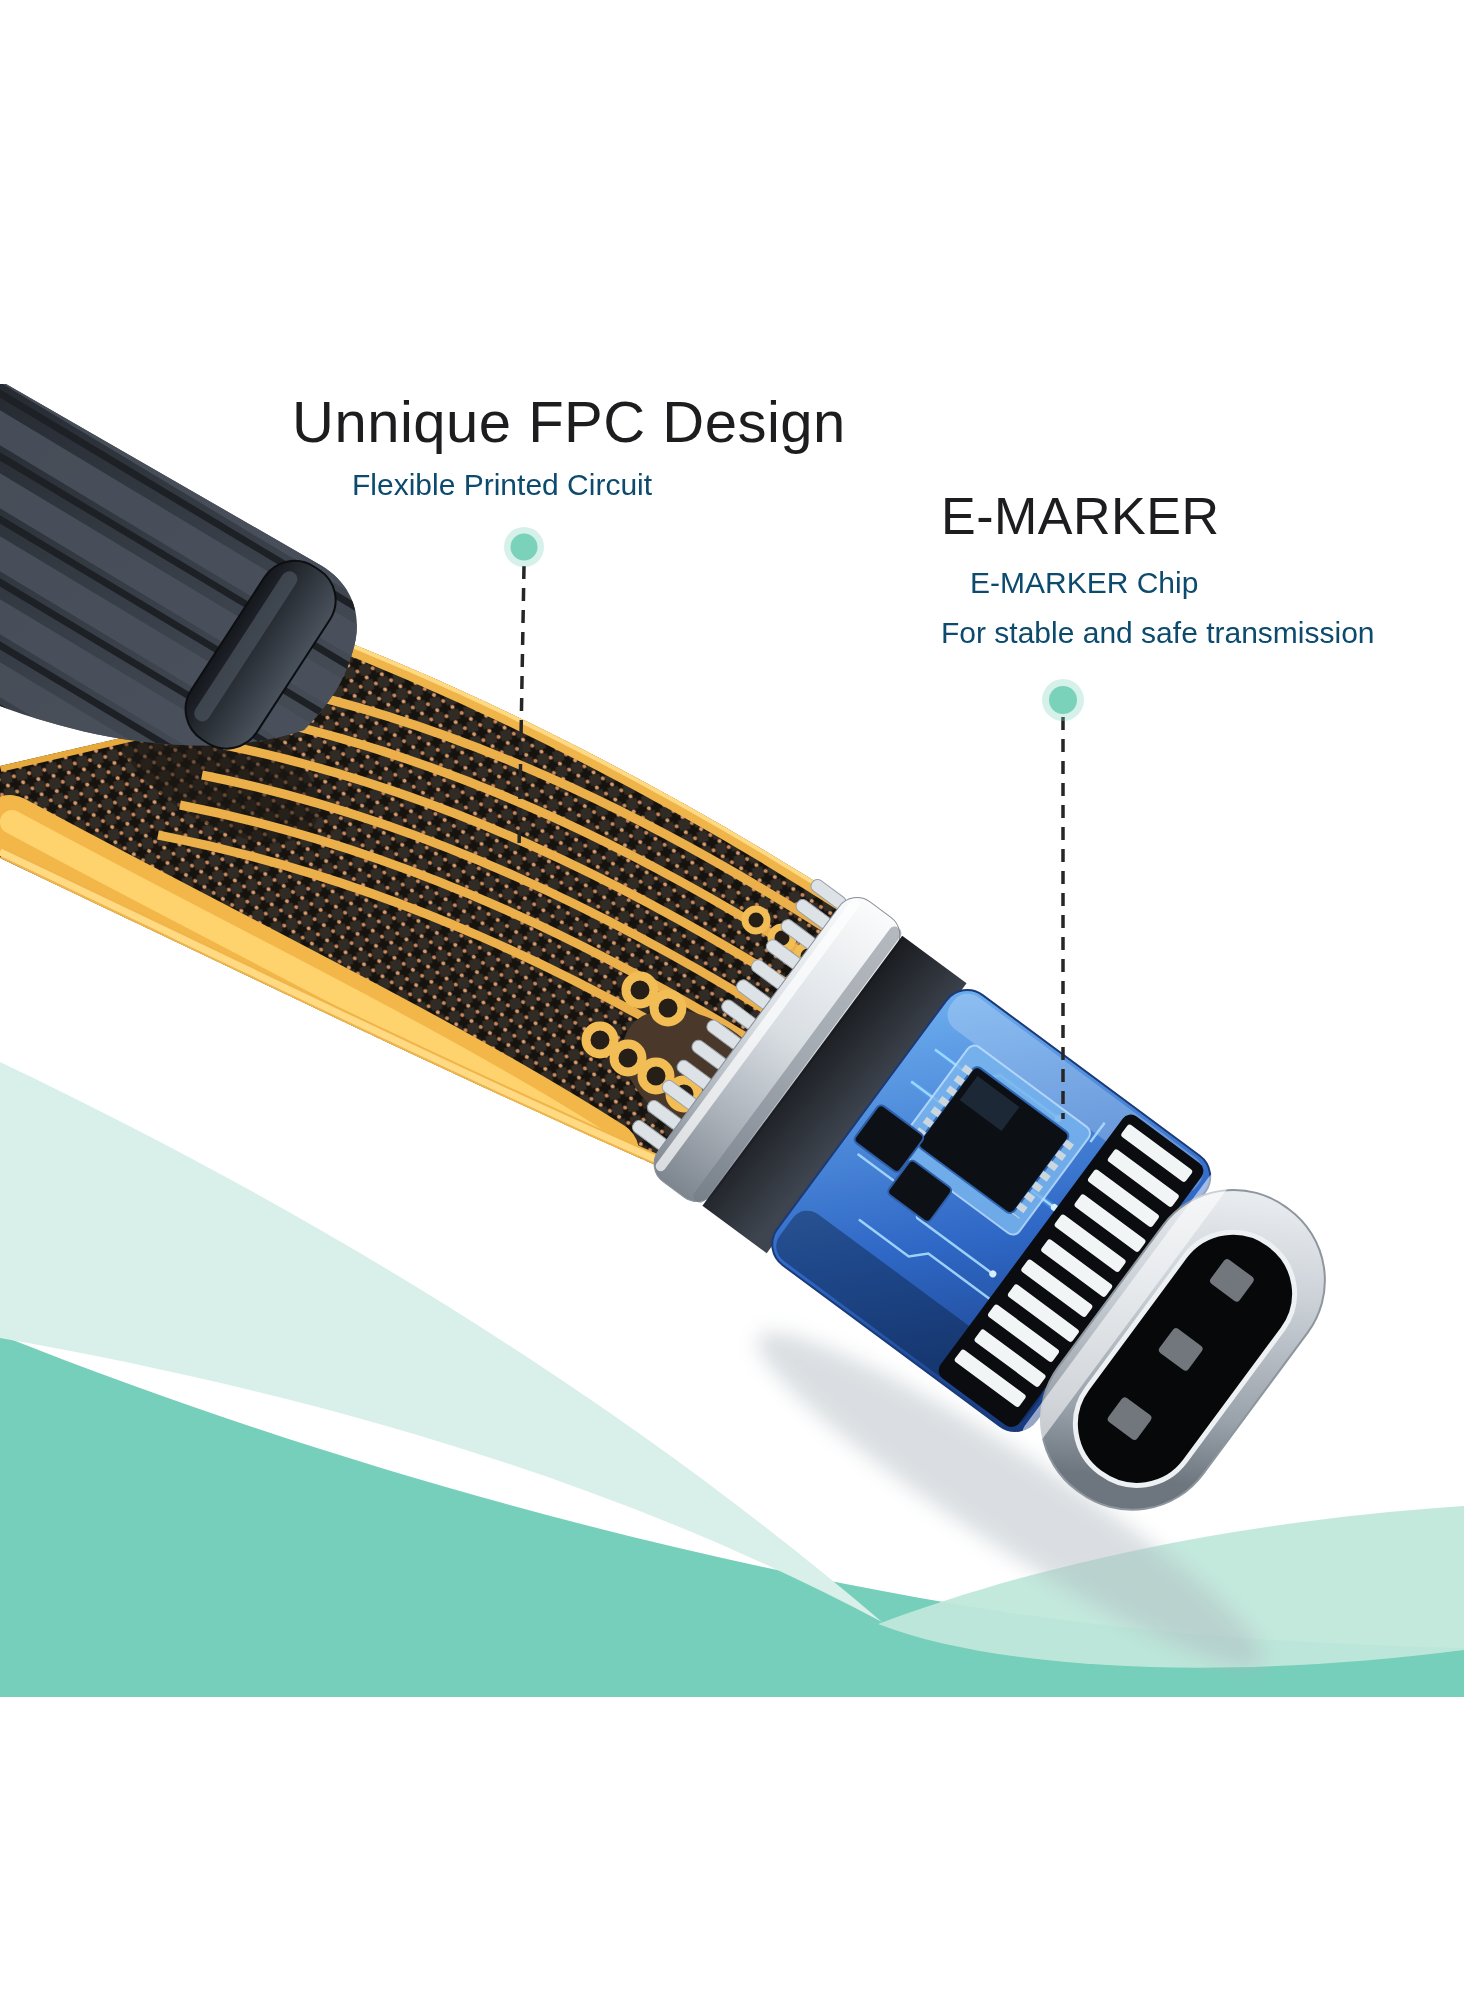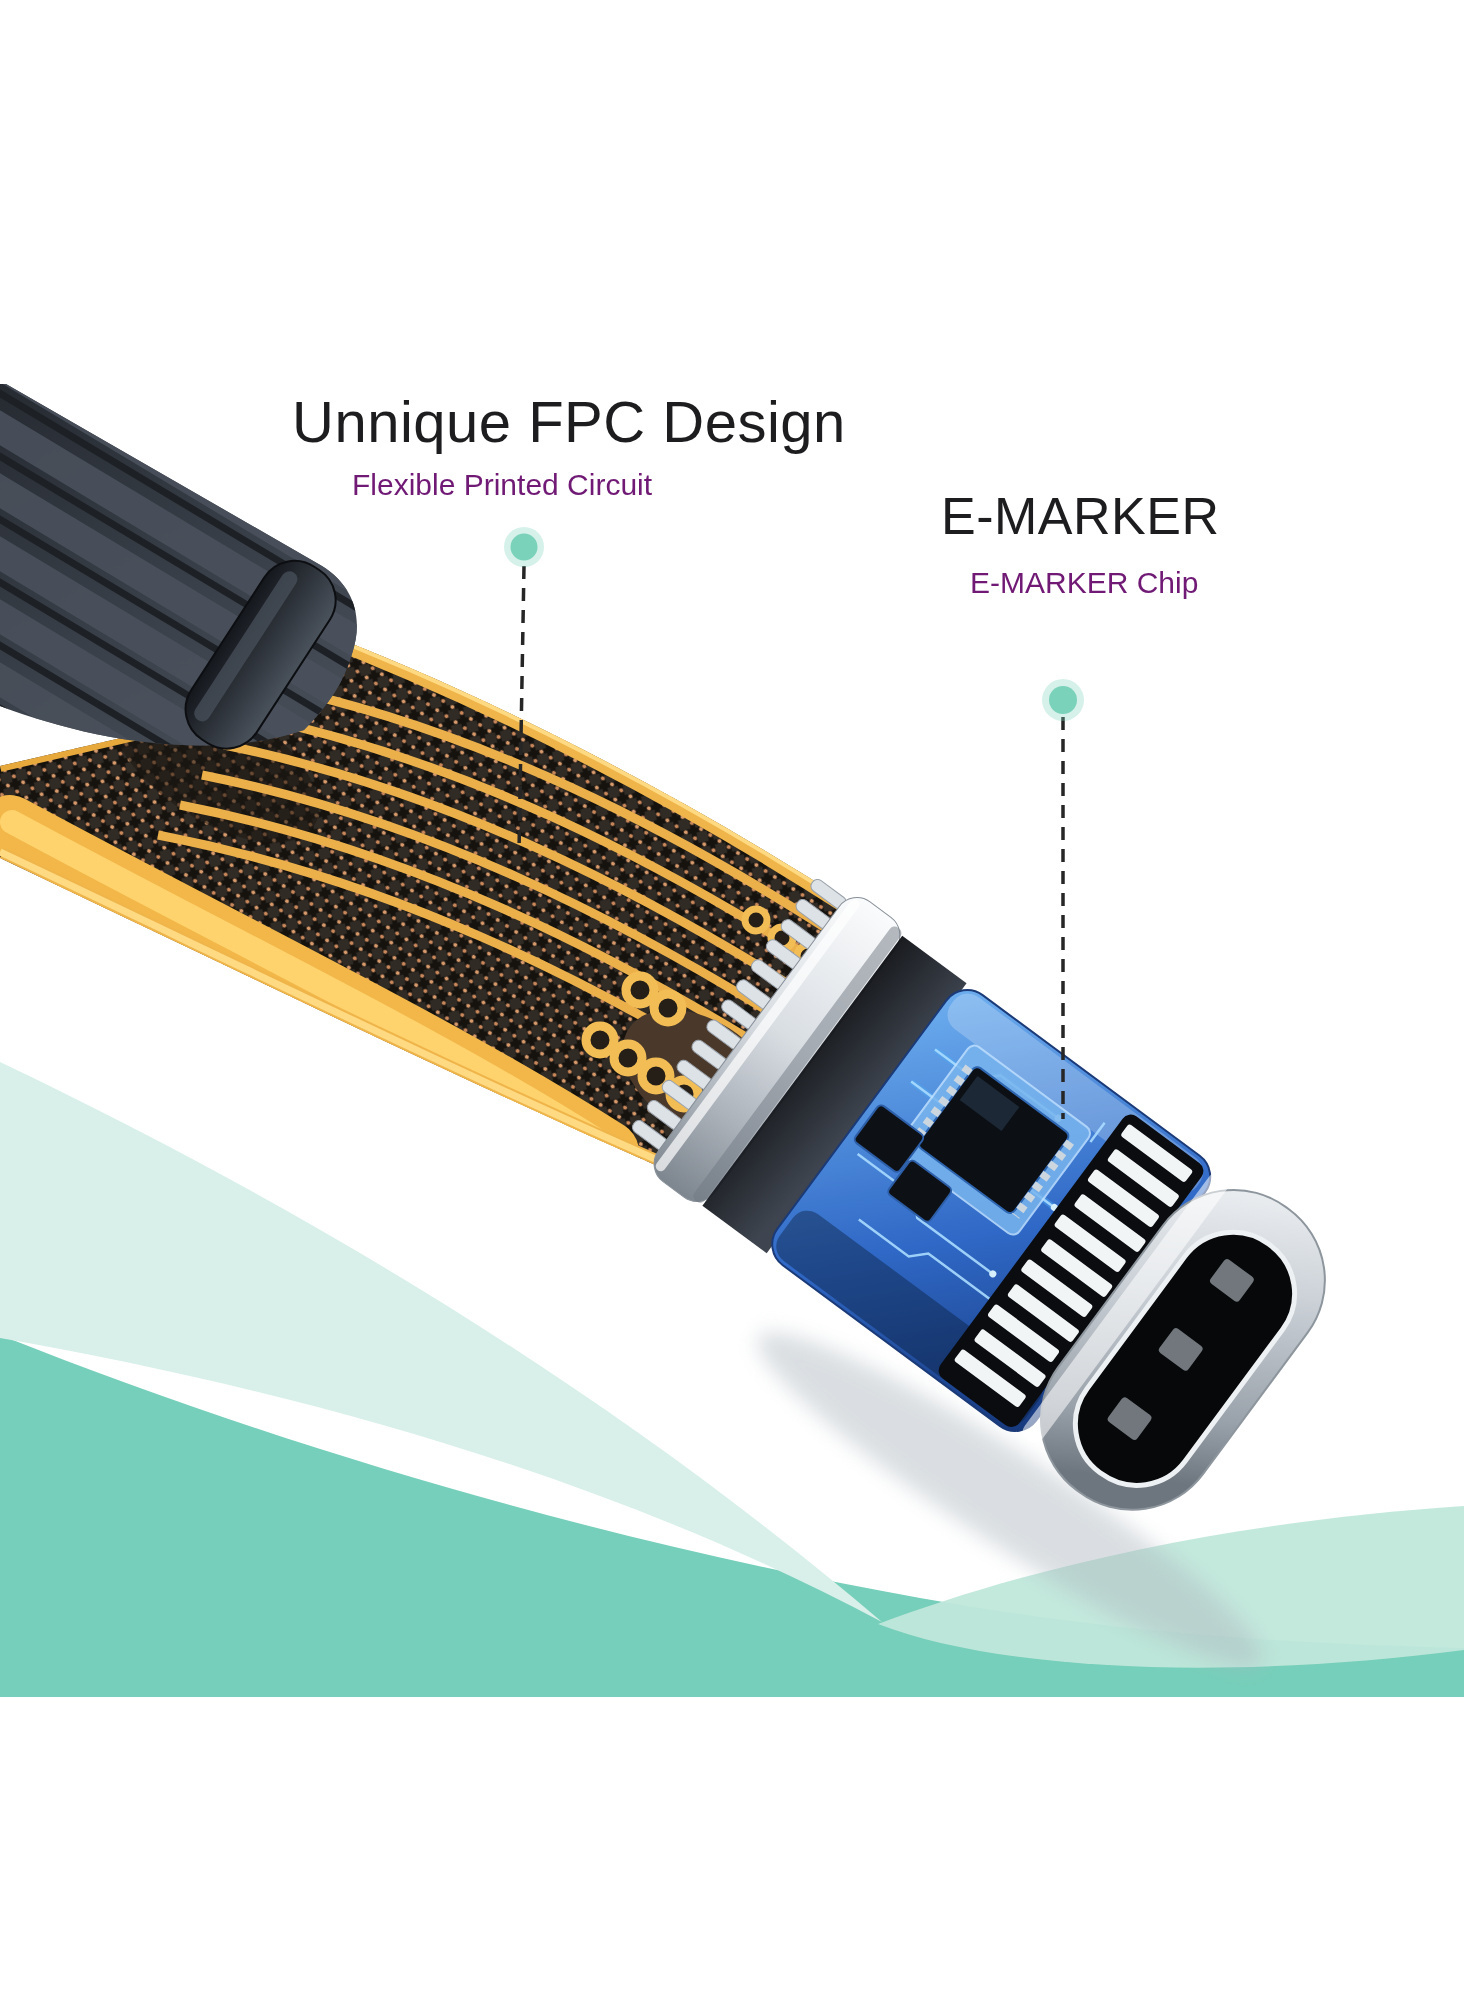--- a/index.html
+++ b/index.html
@@ -3,21 +3,21 @@
 <meta charset="utf-8">
 <style>
   html,body{margin:0;padding:0;background:#ffffff;}
   #stage{
     position:relative;width:1464px;height:1996px;overflow:hidden;
     background:#ffffff;font-family:"Liberation Sans",sans-serif;
   }
   #artwork{position:absolute;left:0;top:0;width:1464px;height:1996px;}
   .callout{position:absolute;white-space:nowrap;text-align:center;}
   .callout-title{color:#1d1d1f;font-weight:400;letter-spacing:0.5px;}
-  .callout-sub{color:#701a75;font-weight:400;}
+  .callout-sub{color:#0c4a6e;font-weight:400;}
   #fpc-title{left:292px;top:388px;font-size:58px;}
   #fpc-sub{left:352px;top:468px;font-size:30px;}
   #em-title{left:941px;top:486px;font-size:52px;}
   #em-line1{left:970px;top:566px;font-size:30px;}
   #em-line2{left:941px;top:616px;font-size:30px;}
 </style>
 </head>
 <body>
 
 <div id="stage">
@@ -254,14 +254,15 @@
       <circle cx="1063" cy="700" r="21" fill="#7bd2ba" opacity="0.32"></circle>
       <circle cx="1063" cy="700" r="14" fill="#7bd2ba"></circle>
     </g>
   </svg>
 
   <div id="fpc-title" class="callout callout-title">Unnique FPC Design</div>
   <div id="fpc-sub" class="callout callout-sub">Flexible Printed Circuit</div>
 
   <div id="em-title" class="callout callout-title">E-MARKER</div>
   <div id="em-line1" class="callout callout-sub">E-MARKER Chip</div>
+  <div id="em-line2" class="callout callout-sub">For stable and safe transmission</div>
 
 </div>
 
 </body></html>

